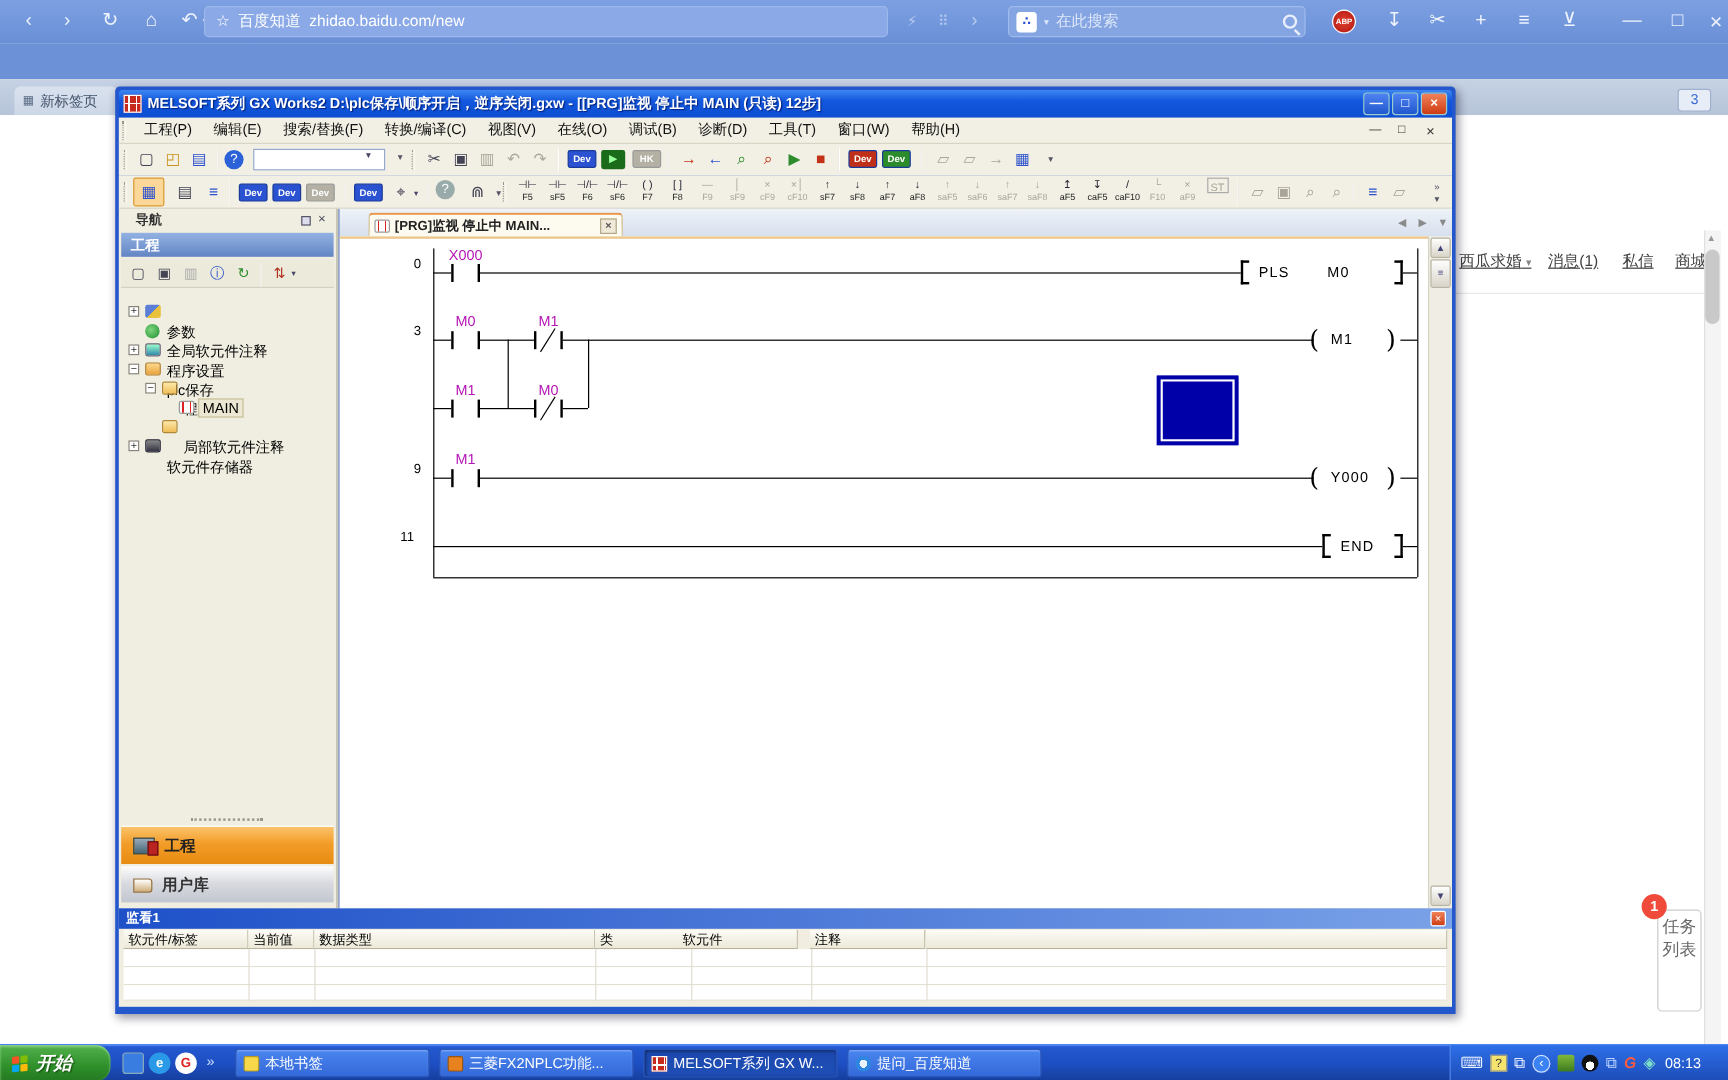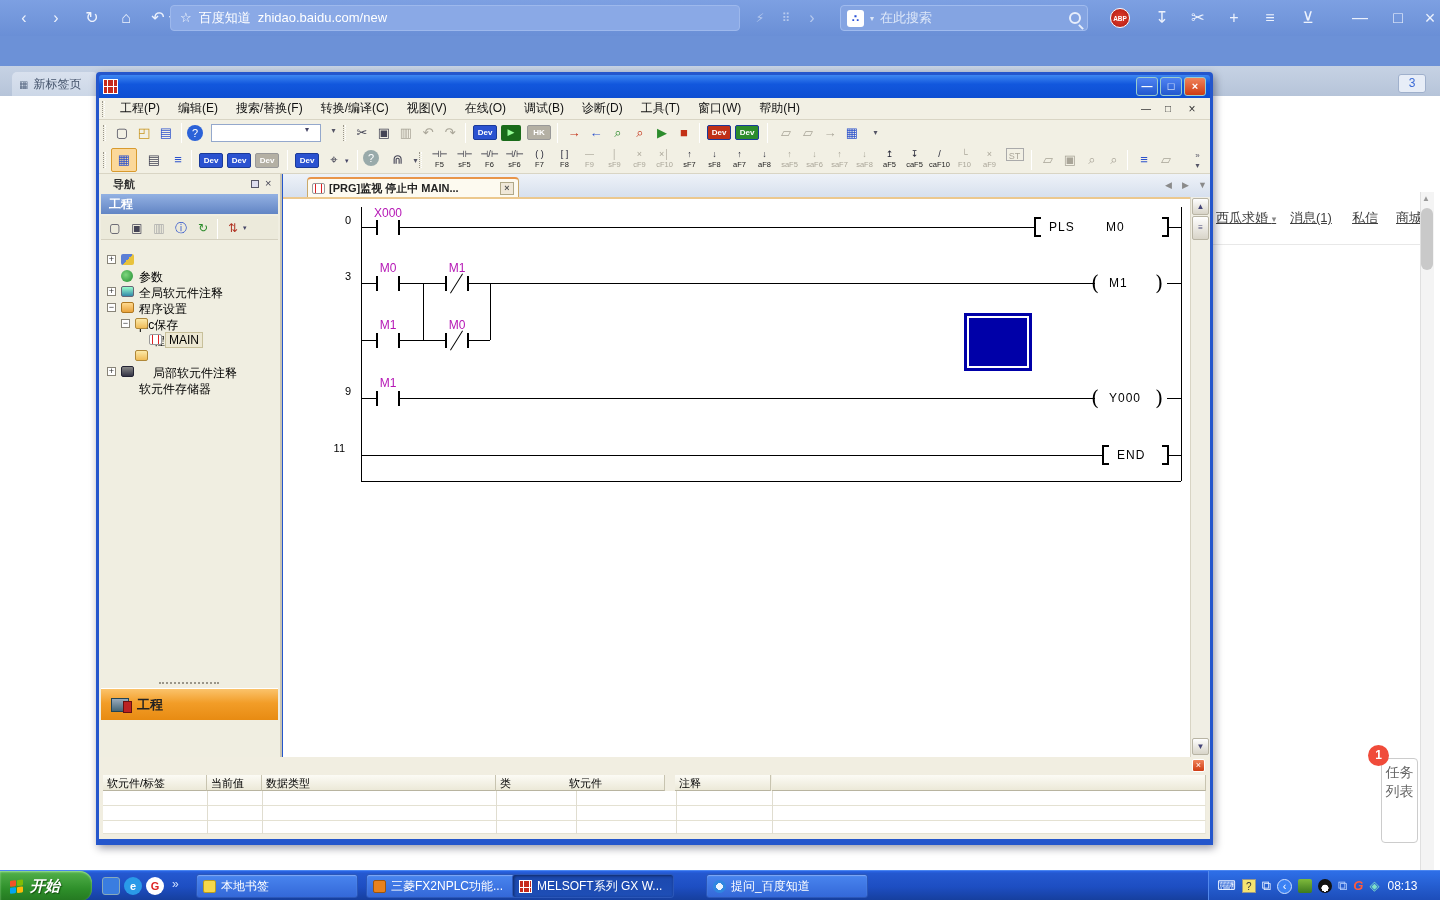--- a/index.html
+++ b/index.html
@@ -237,20 +237,21 @@
     <span class="a" style="left:1422px;top:98px;font-size:8px;color:#999">▲</span>
     <div id="pthumb"></div>
     <div id="tasklist">任务列表</div>
     <div id="taskbadge">1</div>
 
   </div>
 
   <div id="mw" class="a">
     <div id="mtitle">
       <span class="mlogo"></span>
+      <span>MELSOFT系列 GX Works2 D:\plc保存\顺序开启，逆序关闭.gxw - [[PRG]监视 停止中 MAIN (只读) 12步]</span>
     </div>
     <span class="wbtn" style="left:1040px">—</span>
     <span class="wbtn" style="left:1064px">□</span>
     <span class="wbtn cl" style="left:1088px">×</span>
 
     <div id="mmenu">
       <span class="grip" style="left:3px"></span>
       <span class="mi">工程(P)</span>
       <span class="mi">编辑(E)</span>
       <span class="mi">搜索/替换(F)</span>
@@ -482,20 +483,24 @@
       <div class="trow" style="left:0;top:190px">
           <span class="exp" style="left:8px">+</span>
           <span class="tico ic-mem" style="left:22px"></span>
           <span class="tlab" style="left:40px">软元件存储器</span>
         </div>
       <div id="grip2"></div>
       <div class="navbot" id="nb1">
           <span class="nbico1"></span>
           <span>工程</span>
         </div>
+      <div class="navbot" id="nb2">
+          <span class="nbico2"></span>
+          <span>用户库</span>
+        </div>
     </div>
 
     <div id="edit">
       <div id="edtabs">
         <div id="edtab">
           <span class="tico ic-main" style="position:static"></span>
           <span style="flex:1">[PRG]监视 停止中 MAIN...</span>
           <span class="tclose">×</span>
         </div>
         <span class="edarr" style="left:882px">◀</span>
@@ -561,20 +566,21 @@
       </div>
 
       <div id="edscroll">
         <span class="sbtn" style="top:1px">▲</span>
         <span class="sbtn" style="top:19px;height:24px;line-height:22px">≡</span>
         <span class="sbtn" style="top:541px">▼</span>
       </div>
     </div>
 
     <div id="watch">
+      <div id="wtitle">监看1</div>
       <span id="wclose">×</span>
       <div class="wh" style="left:4px;width:104px">软元件/标签</div>
       <div class="wh" style="left:108px;width:55px">当前值</div>
       <div class="wh" style="left:163px;width:234px">数据类型</div>
       <div class="wh" style="left:397px;width:80px">类</div>
       <div class="wh" style="left:466px;width:100px">软元件</div>
       <div class="wh" style="left:576px;width:96px">注释</div>
       <div class="wh" style="left:673px;width:434px"></div>
       <div class="wr" style="left:4px;top:34px;width:1103px"></div>
       <div class="wr" style="left:4px;top:49px;width:1103px"></div>
@@ -603,21 +609,21 @@
     <span class="ql" style="left:146px;background:#fff;color:#d22;border-radius:50%">G</span>
     <span class="a" style="left:172px;top:6px;color:#cfe0ff;font-size:12px">»</span>
     <div class="task" style="left:196px">
         <span class="tico2" style="background:#f7d84a;border:1px solid #b89b20"></span>
         <span>本地书签</span>
       </div>
     <div class="task" style="left:366px">
         <span class="tico2" style="background:#e8821e;border:1px solid #9a5510"></span>
         <span>三菱FX2NPLC功能...</span>
       </div>
-    <div class="task act" style="left:512px">
+    <div class="task act" style="left:536px">
         <span class="tico2 mlogo" style="border-radius:0"></span>
         <span>MELSOFT系列 GX W...</span>
       </div>
     <div class="task" style="left:706px">
         <span class="tico2" style="background:radial-gradient(#eaf4ff 35%,#2f86e0 36%);border-radius:50%"></span>
         <span>提问_百度知道</span>
       </div>
     <div id="tray">
       <span class="sy">⌨</span>
       <span class="sy" style="background:#f5e370;color:#333;width:14px;height:14px;font-size:10px;text-align:center;line-height:14px;border:1px solid #998">?</span>

